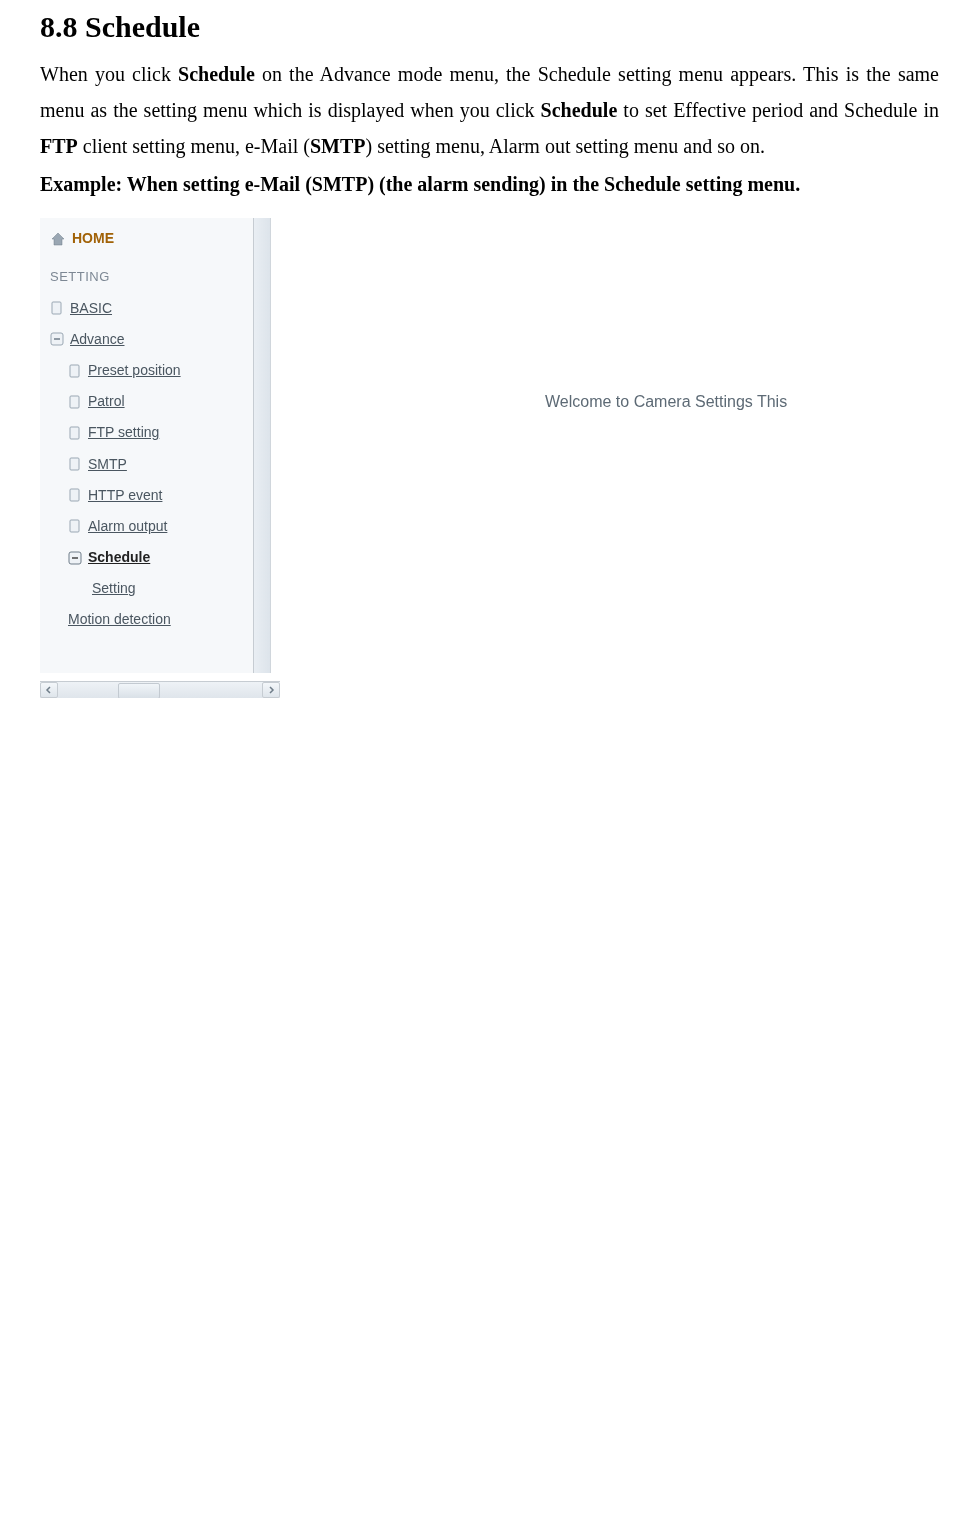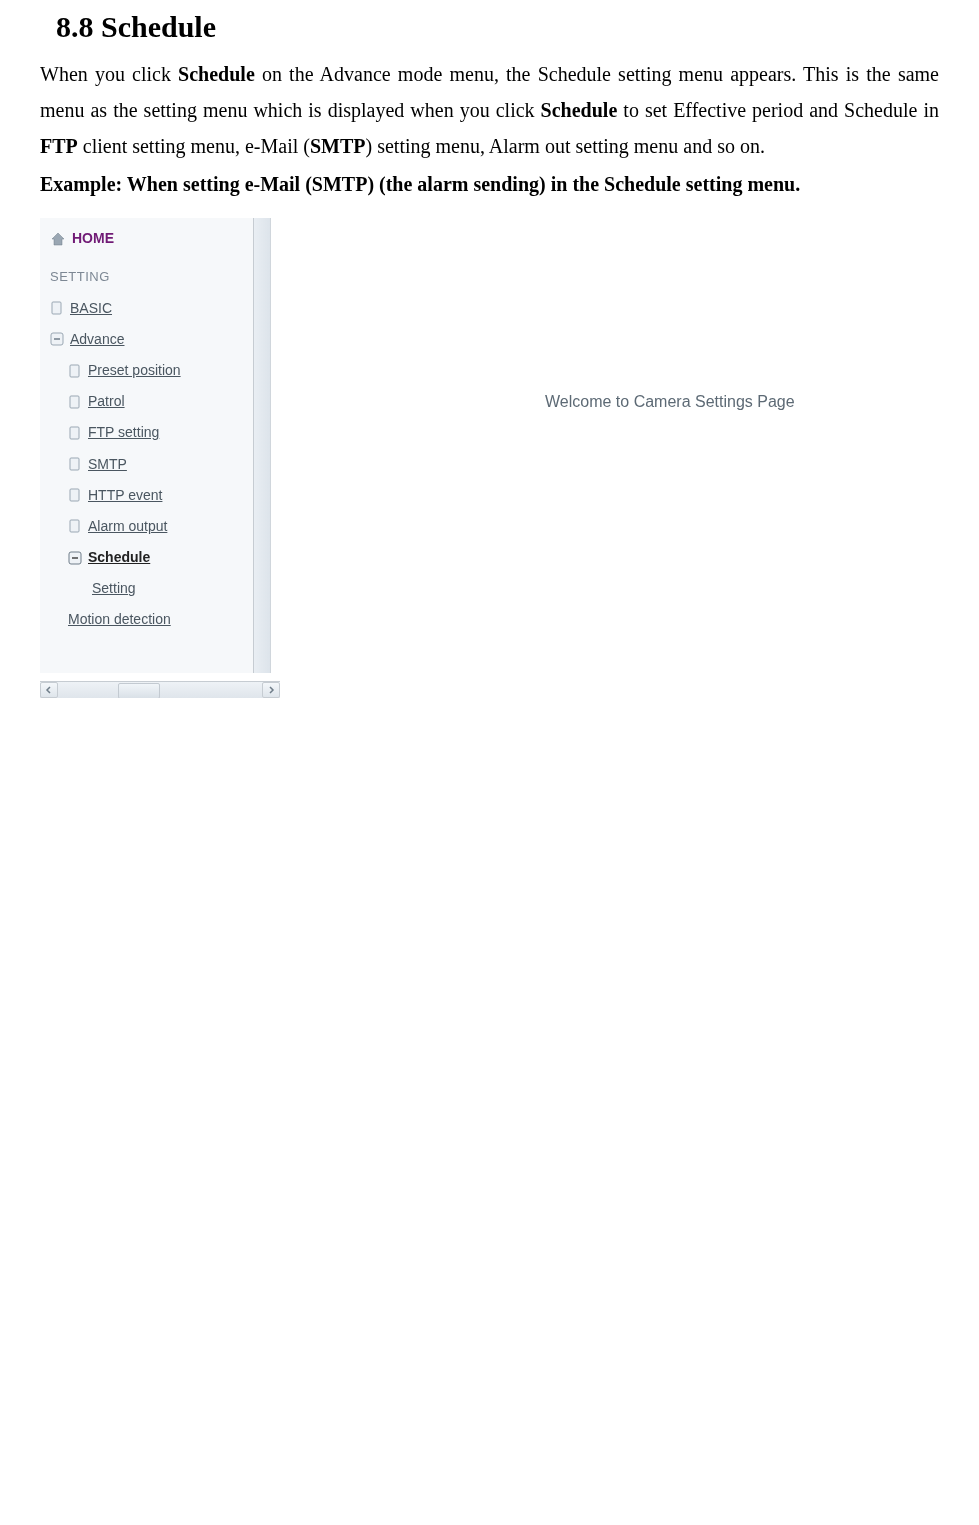--- a/index.html
+++ b/index.html
@@ -10,21 +10,21 @@
     padding: 0;
     color: #000;
     line-height: 1.8;
   }
   .page {
     padding: 0 40px;
   }
   h2 {
     font-size: 30px;
     font-weight: bold;
-    margin: 0 0 2px 16px;
+    margin: 0 0 2px 0;
   }
   .body-text {
     text-align: justify;
     margin: 0 0 2px 0;
   }
   .example-line {
     font-weight: bold;
     margin: 0 0 12px 0;
   }
   .bold { font-weight: bold; }
@@ -56,21 +56,21 @@
     height: 455px;
     background: linear-gradient(to right,#e9eef3,#dde4eb);
     border-left: 1px solid #c6ccd2;
   }
   .home-row {
     padding: 8px 10px 8px 10px;
     display: flex;
     align-items: center;
     gap: 6px;
     font-weight: bold;
-    color: #701a75;
+    color: #a16207;
   }
   .section-label {
     padding: 6px 10px 4px 10px;
     color: #7d8894;
     font-size: 13px;
     letter-spacing: .5px;
   }
   .tree-row {
     display: flex;
     align-items: center;
@@ -261,17 +261,17 @@
         <div class="sb-thumb"></div>
       </div>
       <div class="sb-btn">
         <svg width="8" height="8" viewBox="0 0 8 8">
             <path d="M3 1 L6 4 L3 7" fill="none" stroke="#6f7d89" stroke-width="1.5"></path>
           </svg>
       </div>
     </div>
 
     <div class="content-area">
-      <div class="welcome-text">Welcome to Camera Settings Page</div>
+      <div class="welcome-text">Welcome to Camera Settings This</div>
     </div>
   </div>
 
 </div>
 
 </body></html>

